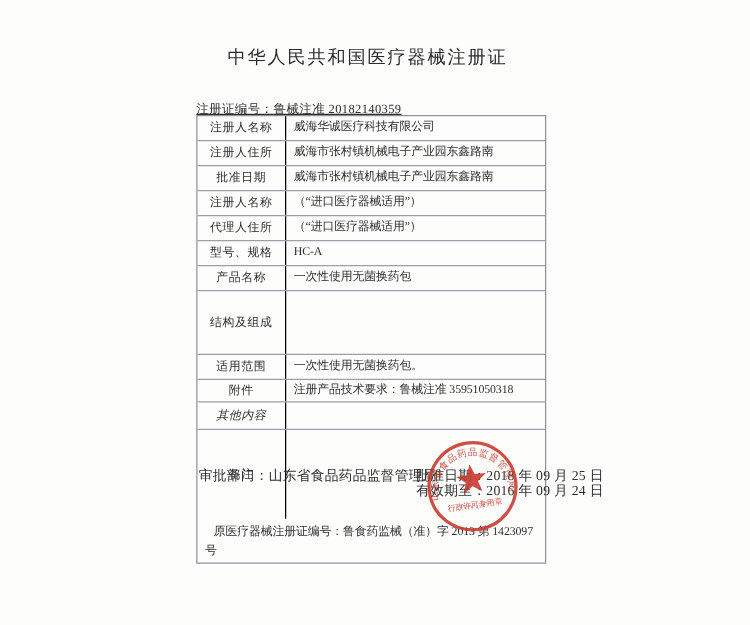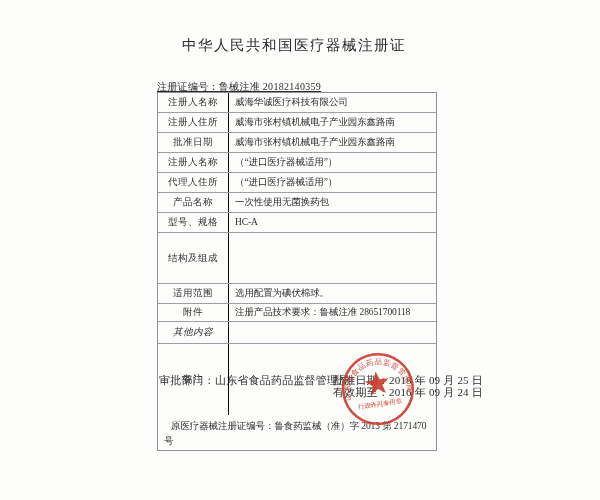--- a/index.html
+++ b/index.html
@@ -76,45 +76,45 @@
     </div>
     <div class="cert-row rh19">
       <div class="cert-label">注册人名称</div>
       <div class="cert-value">（“进口医疗器械适用”）</div>
     </div>
     <div class="cert-row rh19">
       <div class="cert-label">代理人住所</div>
       <div class="cert-value">（“进口医疗器械适用”）</div>
     </div>
     <div class="cert-row rh19">
+      <div class="cert-label">型号、规格</div>
+      <div class="cert-value">HC-A</div>
+    </div>
+    <div class="cert-row rh19">
       <div class="cert-label">产品名称</div>
       <div class="cert-value">一次性使用无菌换药包</div>
-    </div>
-    <div class="cert-row rh19">
-      <div class="cert-label">型号、规格</div>
-      <div class="cert-value">HC-A</div>
     </div>
     <div class="cert-row rh50">
       <div class="cert-label">结构及组成</div>
     </div>
     <div class="cert-row rh19">
       <div class="cert-label">适用范围</div>
-      <div class="cert-value">选用配置为碘伏棉球。</div>
+      <div class="cert-value">一次性使用无菌换药包。</div>
     </div>
     <div class="cert-row rh17">
       <div class="cert-label">附件</div>
-      <div class="cert-value">注册产品技术要求：鲁械注准 28651700118</div>
+      <div class="cert-value">注册产品技术要求：鲁械注准 35951050318</div>
     </div>
     <div class="cert-row rh21">
       <div class="cert-label">其他内容</div>
       <div class="cert-value"></div>
     </div>
     <div class="cert-row rh34">
       <div class="cert-label">备注</div>
-      <div class="cert-value remark">原医疗器械注册证编号：鲁食药监械（准）字 2013 第 2171470 号</div>
+      <div class="cert-value remark">原医疗器械注册证编号：鲁食药监械（准）字 2013 第 1423097 号</div>
     </div>
   </div>
 
   <div class="footer-line dept">
     <span>审批部门：</span><span>山东省食品药品监督管理局</span>
   </div>
   <div class="footer-line date1">
     <span>批准日期：</span><span>2018 年 09 月 25 日</span>
   </div>
   <div class="footer-line date2">

